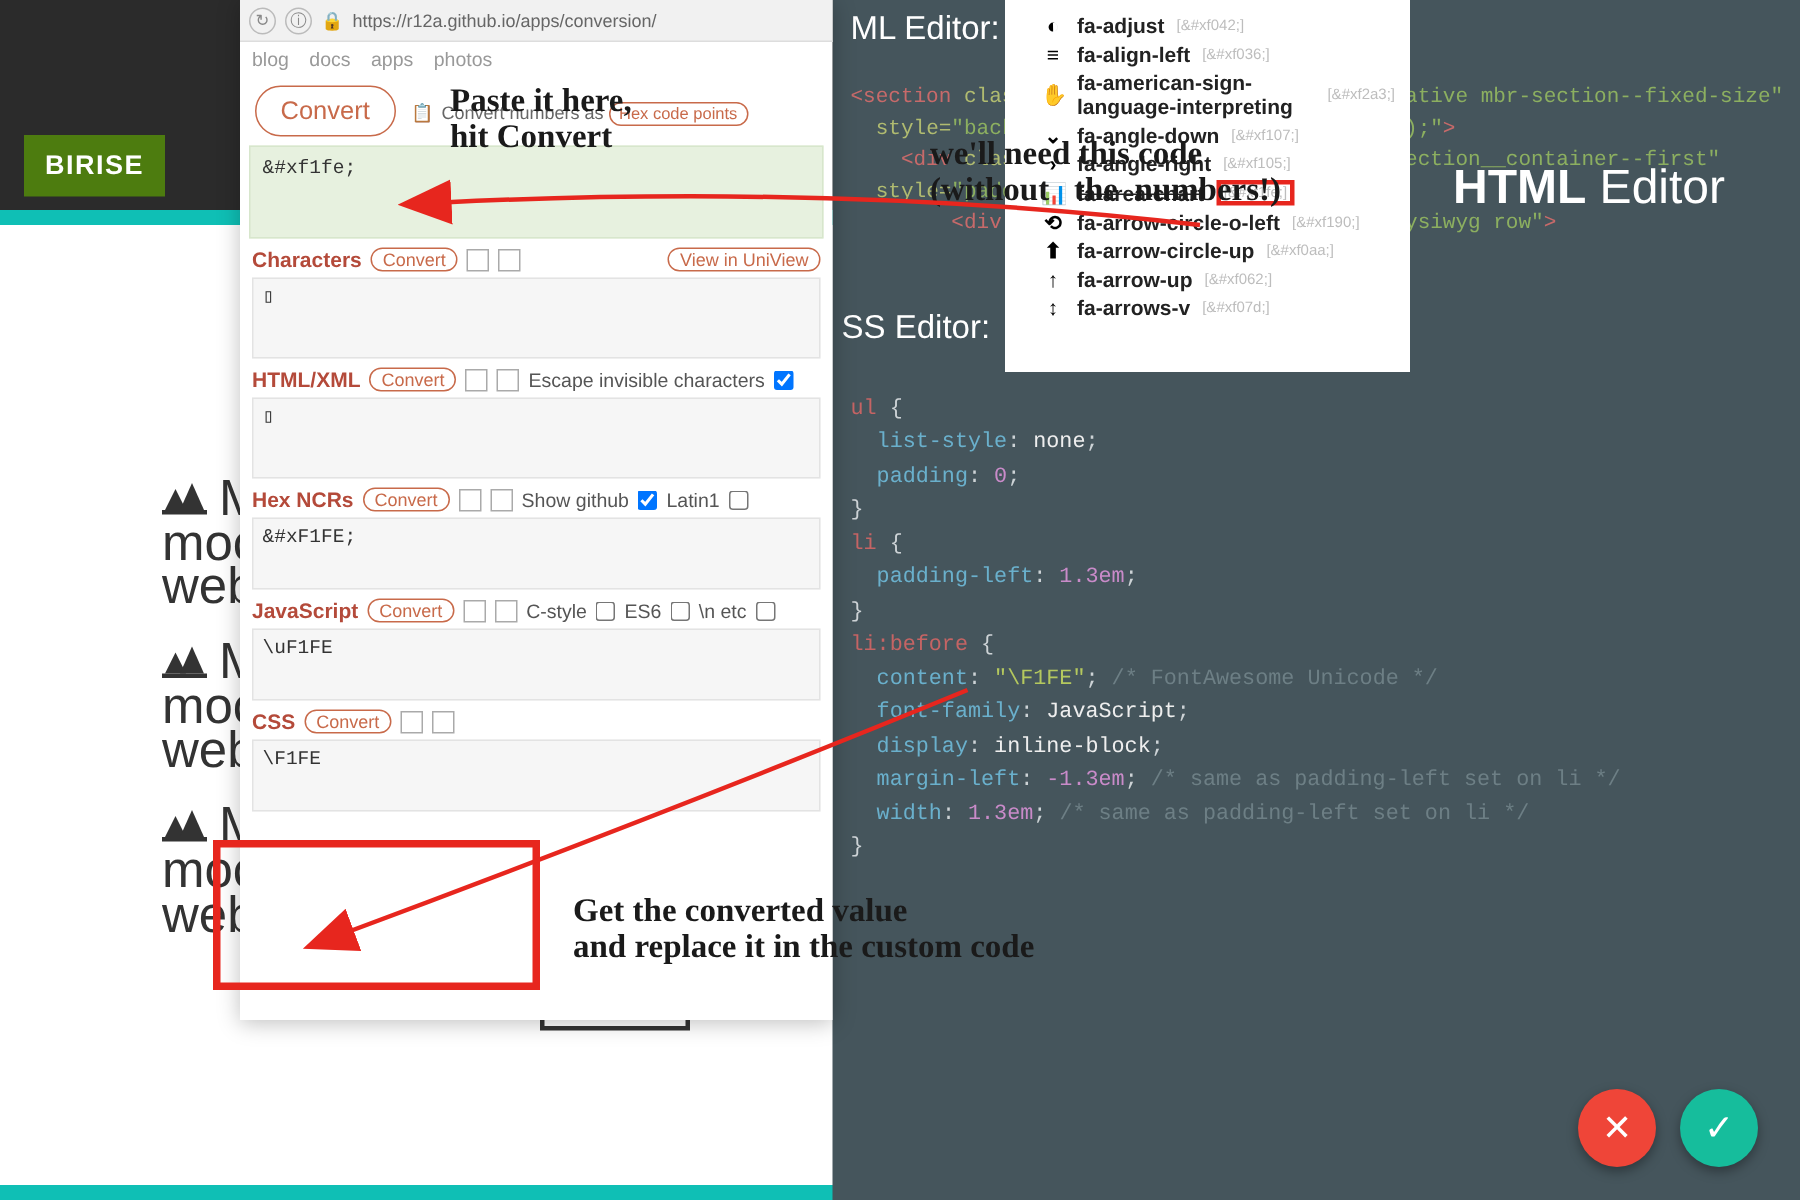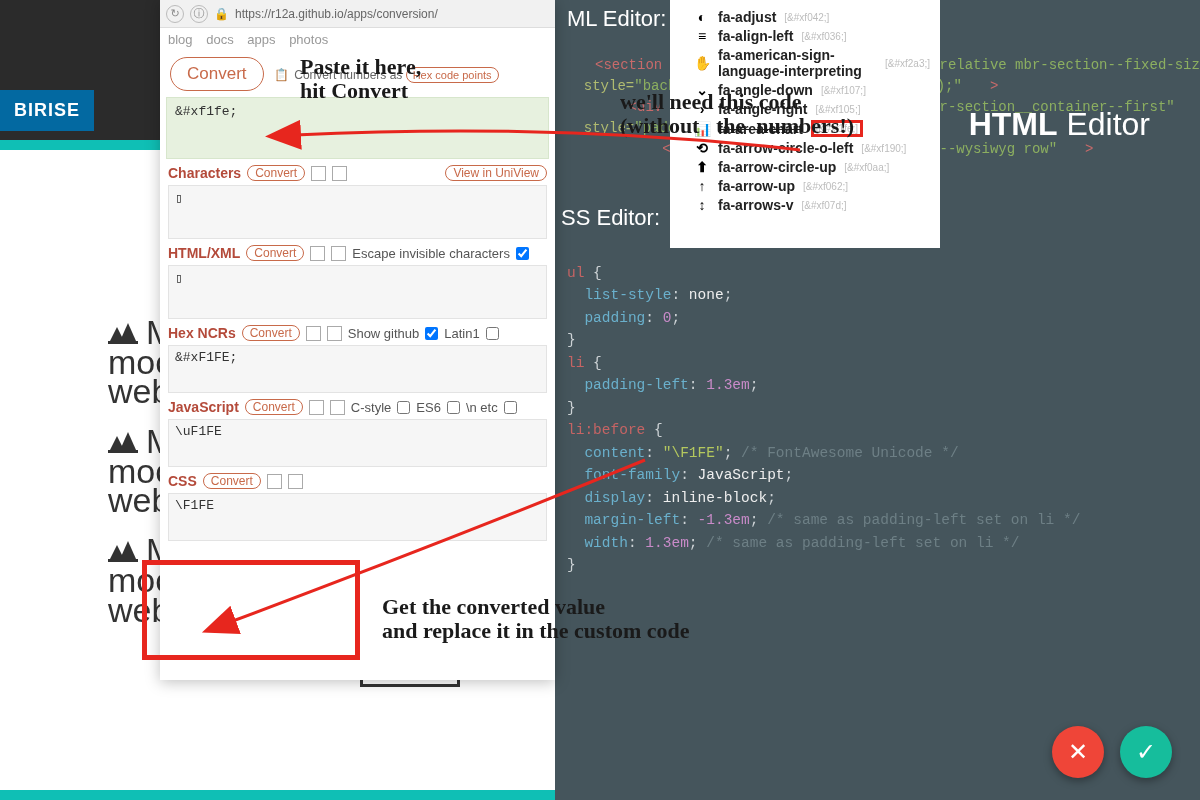--- a/index.html
+++ b/index.html
@@ -2,36 +2,36 @@
 <html><head>
 <meta charset="utf-8">
 <style>
   * { box-sizing: border-box; margin: 0; padding: 0; }
   body { font-family: Arial, Helvetica, sans-serif; width:1200px; height:800px; overflow:hidden; background:#465257; position:relative; }
   
   .bg-page { position:absolute; inset:0; background:#fff; }
   .bg-header { position:absolute; top:0; left:0; right:0; height:140px; background:#2b2b2b; }
   .bg-teal { position:absolute; top:140px; left:0; right:0; height:10px; background:#0fbfb5; }
   .bg-teal2 { position:absolute; bottom:0; left:0; right:0; height:10px; background:#0fbfb5; }
-  .birise { position:absolute; top:90px; left:0; color:#fff; font-weight:700; font-size:18px; letter-spacing:1px; background:#0369a1; padding:10px 14px; }
+  .birise { position:absolute; top:90px; left:16px; color:#fff; font-weight:700; font-size:18px; letter-spacing:1px; background:#4d7c0f; padding:10px 14px; }
   .bg-text { position:absolute; left:108px; top:315px; font-size:34px; color:#333; line-height:1.05; font-family:Arial; }
   .bg-mountain { display:inline-block; width:30px; height:22px; border-bottom:3px solid #333; position:relative; margin-right:8px; vertical-align:baseline; }
   .bg-mountain::before { content:""; position:absolute; left:2px; bottom:0; width:0; height:0; border-left:7px solid transparent; border-right:7px solid transparent; border-bottom:14px solid #333; }
   .bg-mountain::after { content:""; position:absolute; left:12px; bottom:0; width:0; height:0; border-left:8px solid transparent; border-right:8px solid transparent; border-bottom:18px solid #333; }
   .bg-sm { font-size:34px; margin-top:-6px; }
   .search-hole { position:absolute; left:360px; top:627px; width:100px; height:60px; border:3px solid #333; }
 
   
   .editor { position:absolute; left:555px; top:0; width:645px; height:800px; background:#45555c; }
   .editor-header { color:#fff; font-size:22px; padding:6px 12px; }
   .editor-header2 { position:absolute; top:205px; left:6px; color:#fff; font-size:22px; }
   .html-editor-logo { position:absolute; top:106px; right:50px; color:#fff; font-size:32px; font-weight:300; }
   .html-editor-logo b { font-weight:700; }
   .code-html { position:absolute; top:55px; left:12px; font-family:"Courier New",monospace; font-size:14px; color:#6a8b9a; line-height:1.5; white-space:pre; }
-  .code-html .tag{ color:#c76a6a;margin-left:28px; }
+  .code-html .tag{ color:#c76a6a; }
   .code-html .attr{ color:#b0bb70; }
   .code-html .str{ color:#8caf60; }
   .code-css { position:absolute; top:262px; left:12px; font-family:"Courier New",monospace; font-size:14.5px; color:#cdd3d6; line-height:1.55; white-space:pre; }
   .code-css .sel{ color:#c56464; }
   .code-css .prop{ color:#6ab0cc; }
   .code-css .val{ color:#eee; }
   .code-css .str{ color:#b4c85e; }
   .code-css .num{ color:#c98bc9; }
   .code-css .cmt{ color:#6d7f85; font-style:normal; }
   .code-css .br{ color:#cdd3d6; }

